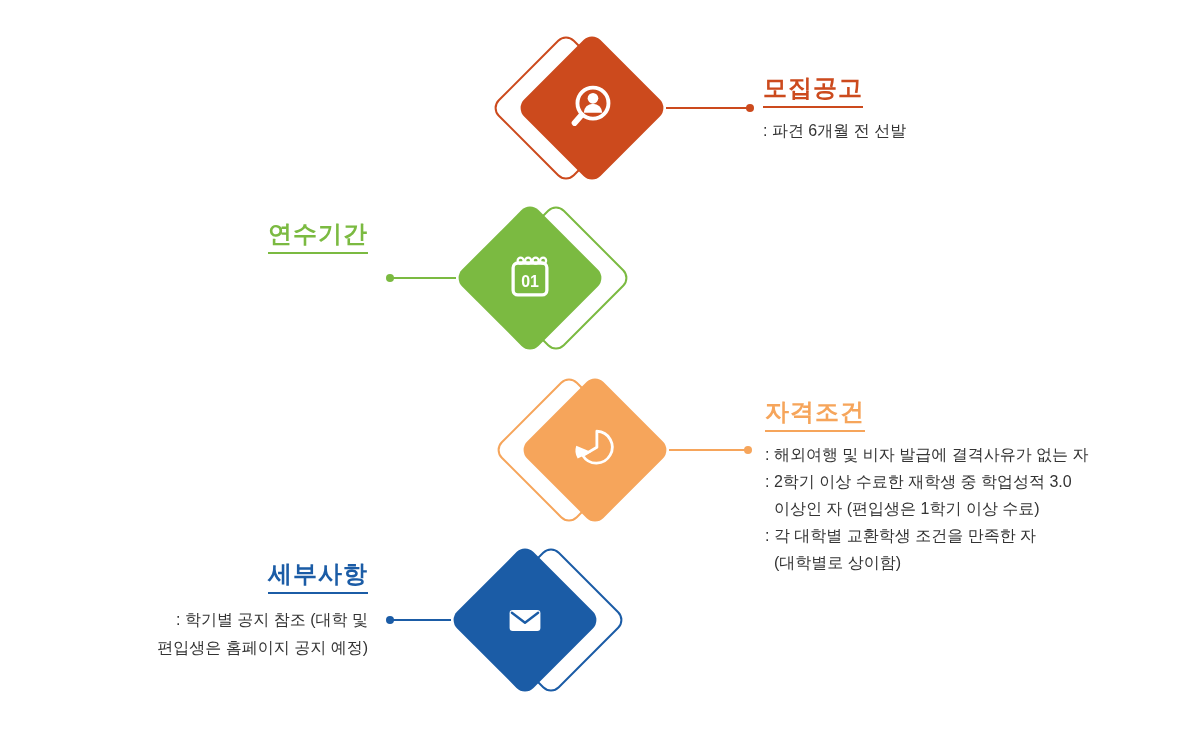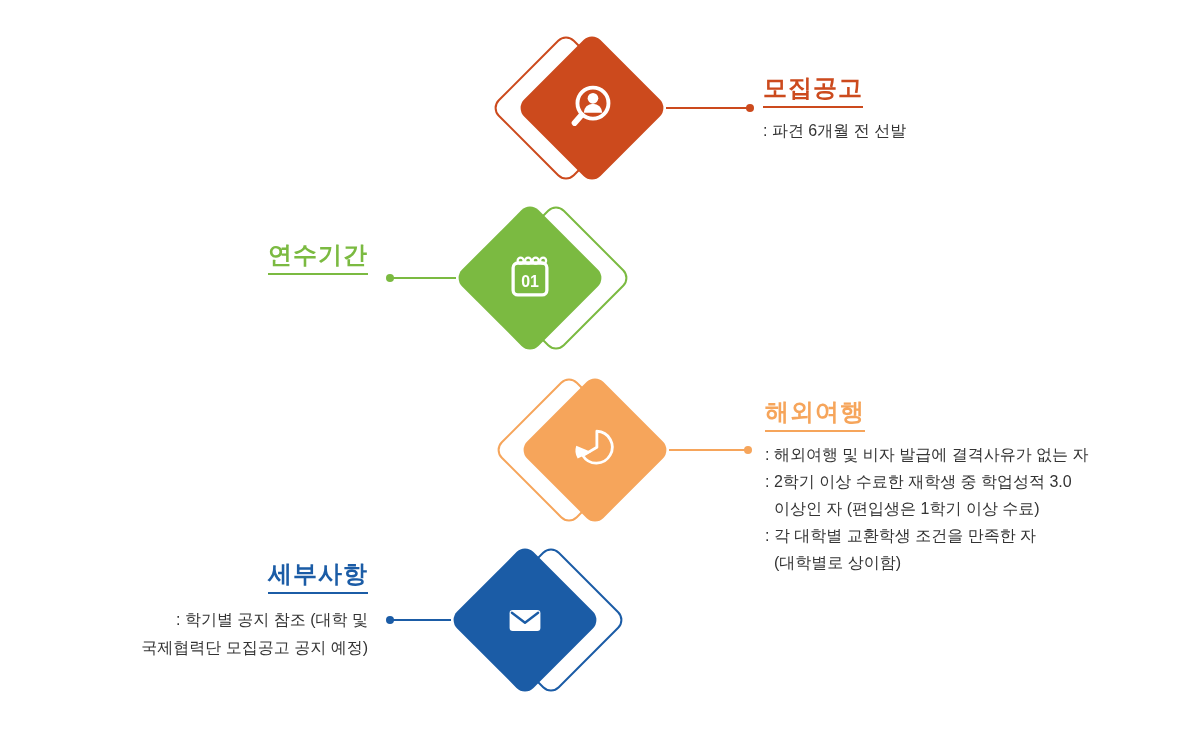--- a/index.html
+++ b/index.html
@@ -66,21 +66,21 @@
   .i1 .outline   { left: 512px; top: 54px; }
   .i1 .connector { left: 666px; top: 107px; width: 82px; }
   .i1 .dot       { left: 746px; top: 104px; }
   .i1 .text      { left: 763px; top: 73px; }
 
   
   .i2 .diamond   { left: 476px; top: 224px; }
   .i2 .outline   { left: 502px; top: 224px; }
   .i2 .connector { left: 392px; top: 277px; width: 64px; }
   .i2 .dot       { left: 386px; top: 274px; }
-  .i2 .text      { right: 832px; top: 240px; }
+  .i2 .text      { right: 832px; top: 219px; }
   .i2 .body      { margin-top: 13px; }
 
   
   .i3 .diamond   { left: 541px; top: 396px; }
   .i3 .outline   { left: 515px; top: 396px; }
   .i3 .connector { left: 669px; top: 449px; width: 77px; }
   .i3 .dot       { left: 744px; top: 446px; }
   .i3 .text      { left: 765px; top: 397px; }
 
   
@@ -150,21 +150,21 @@
         <svg viewBox="0 0 64 64" width="60" height="60" aria-hidden="true">
           <path d="M34 29 L34 12 A17 17 0 1 1 19 38 Z" fill="none" stroke="#fff" stroke-width="3" stroke-linejoin="round"></path>
           <path d="M28 34 L13.5 41 A16 16 0 0 1 12 27.5 Z" fill="#fff"></path>
         </svg>
       </span>
     </div>
     <div class="connector"></div>
     <div class="dot"></div>
     <div class="text">
       <div>
-        <span class="title-text">해외여행</span>
+        <span class="title-text">자격조건</span>
       </div>
       <div class="body">: 해외여행 및 비자 발급에 결격사유가 없는 자
 : 2학기 이상 수료한 재학생 중 학업성적 3.0
   이상인 자 (편입생은 1학기 이상 수료)
 : 각 대학별 교환학생 조건을 만족한 자
   (대학별로 상이함)</div>
     </div>
   </div>
 
   <div class="item i4" style="--c: #1b5ca6;">
@@ -177,17 +177,17 @@
         </svg>
       </span>
     </div>
     <div class="connector"></div>
     <div class="dot"></div>
     <div class="text t-right">
       <div>
         <span class="title-text">세부사항</span>
       </div>
       <div class="body">: 학기별 공지 참조 (대학 및
-국제협력단 모집공고 공지 예정)</div>
+편입생은 홈페이지 공지 예정)</div>
     </div>
   </div>
 
 </div>
 
 </body></html>

